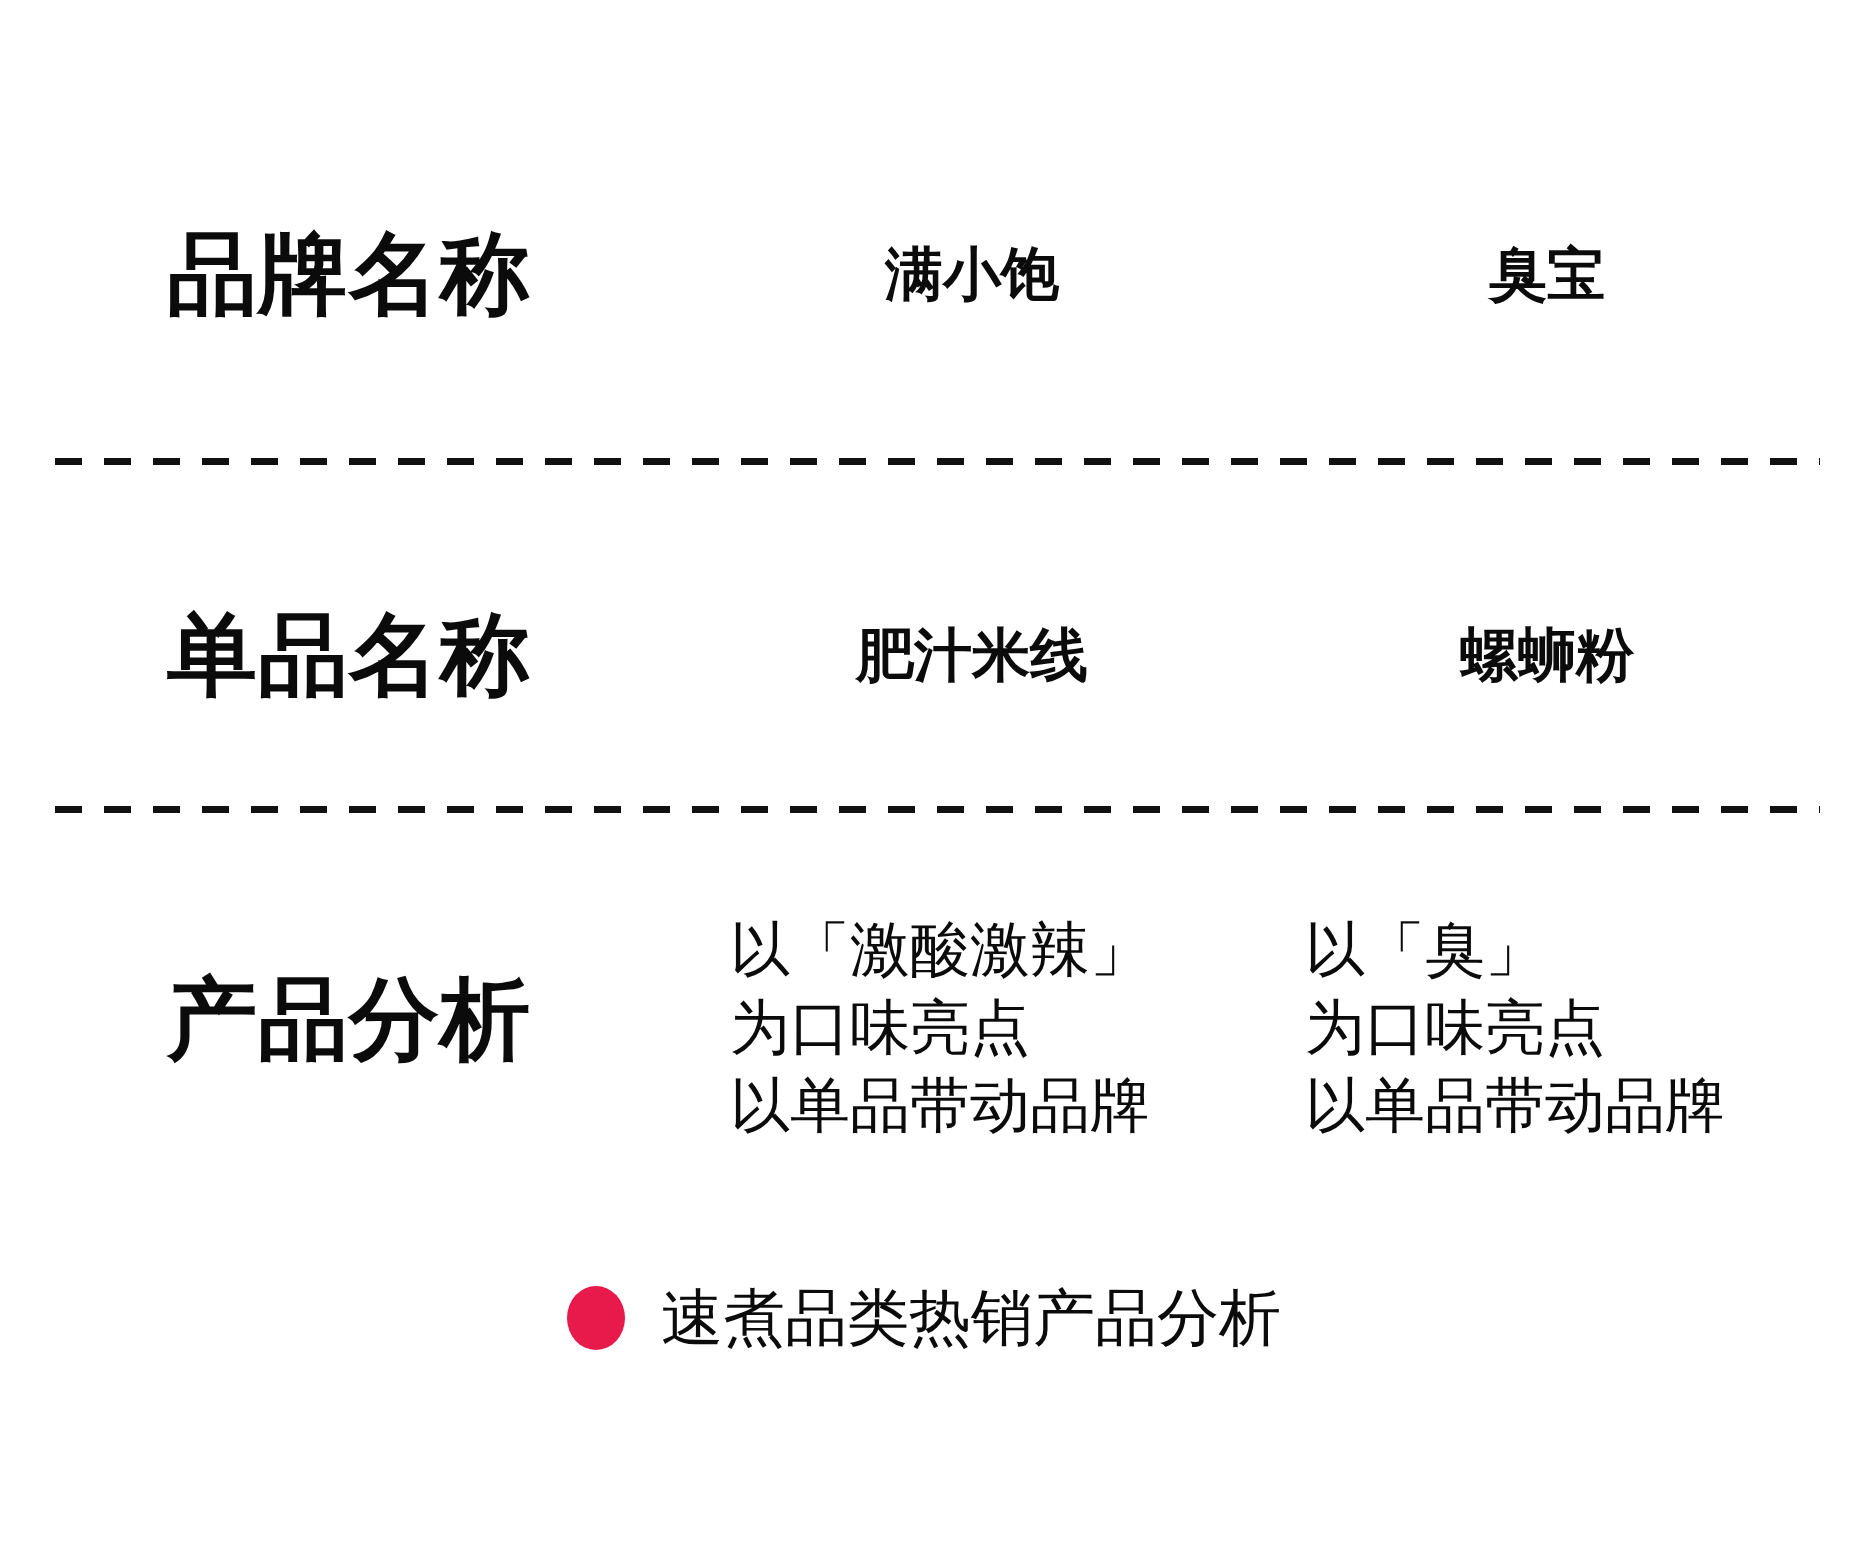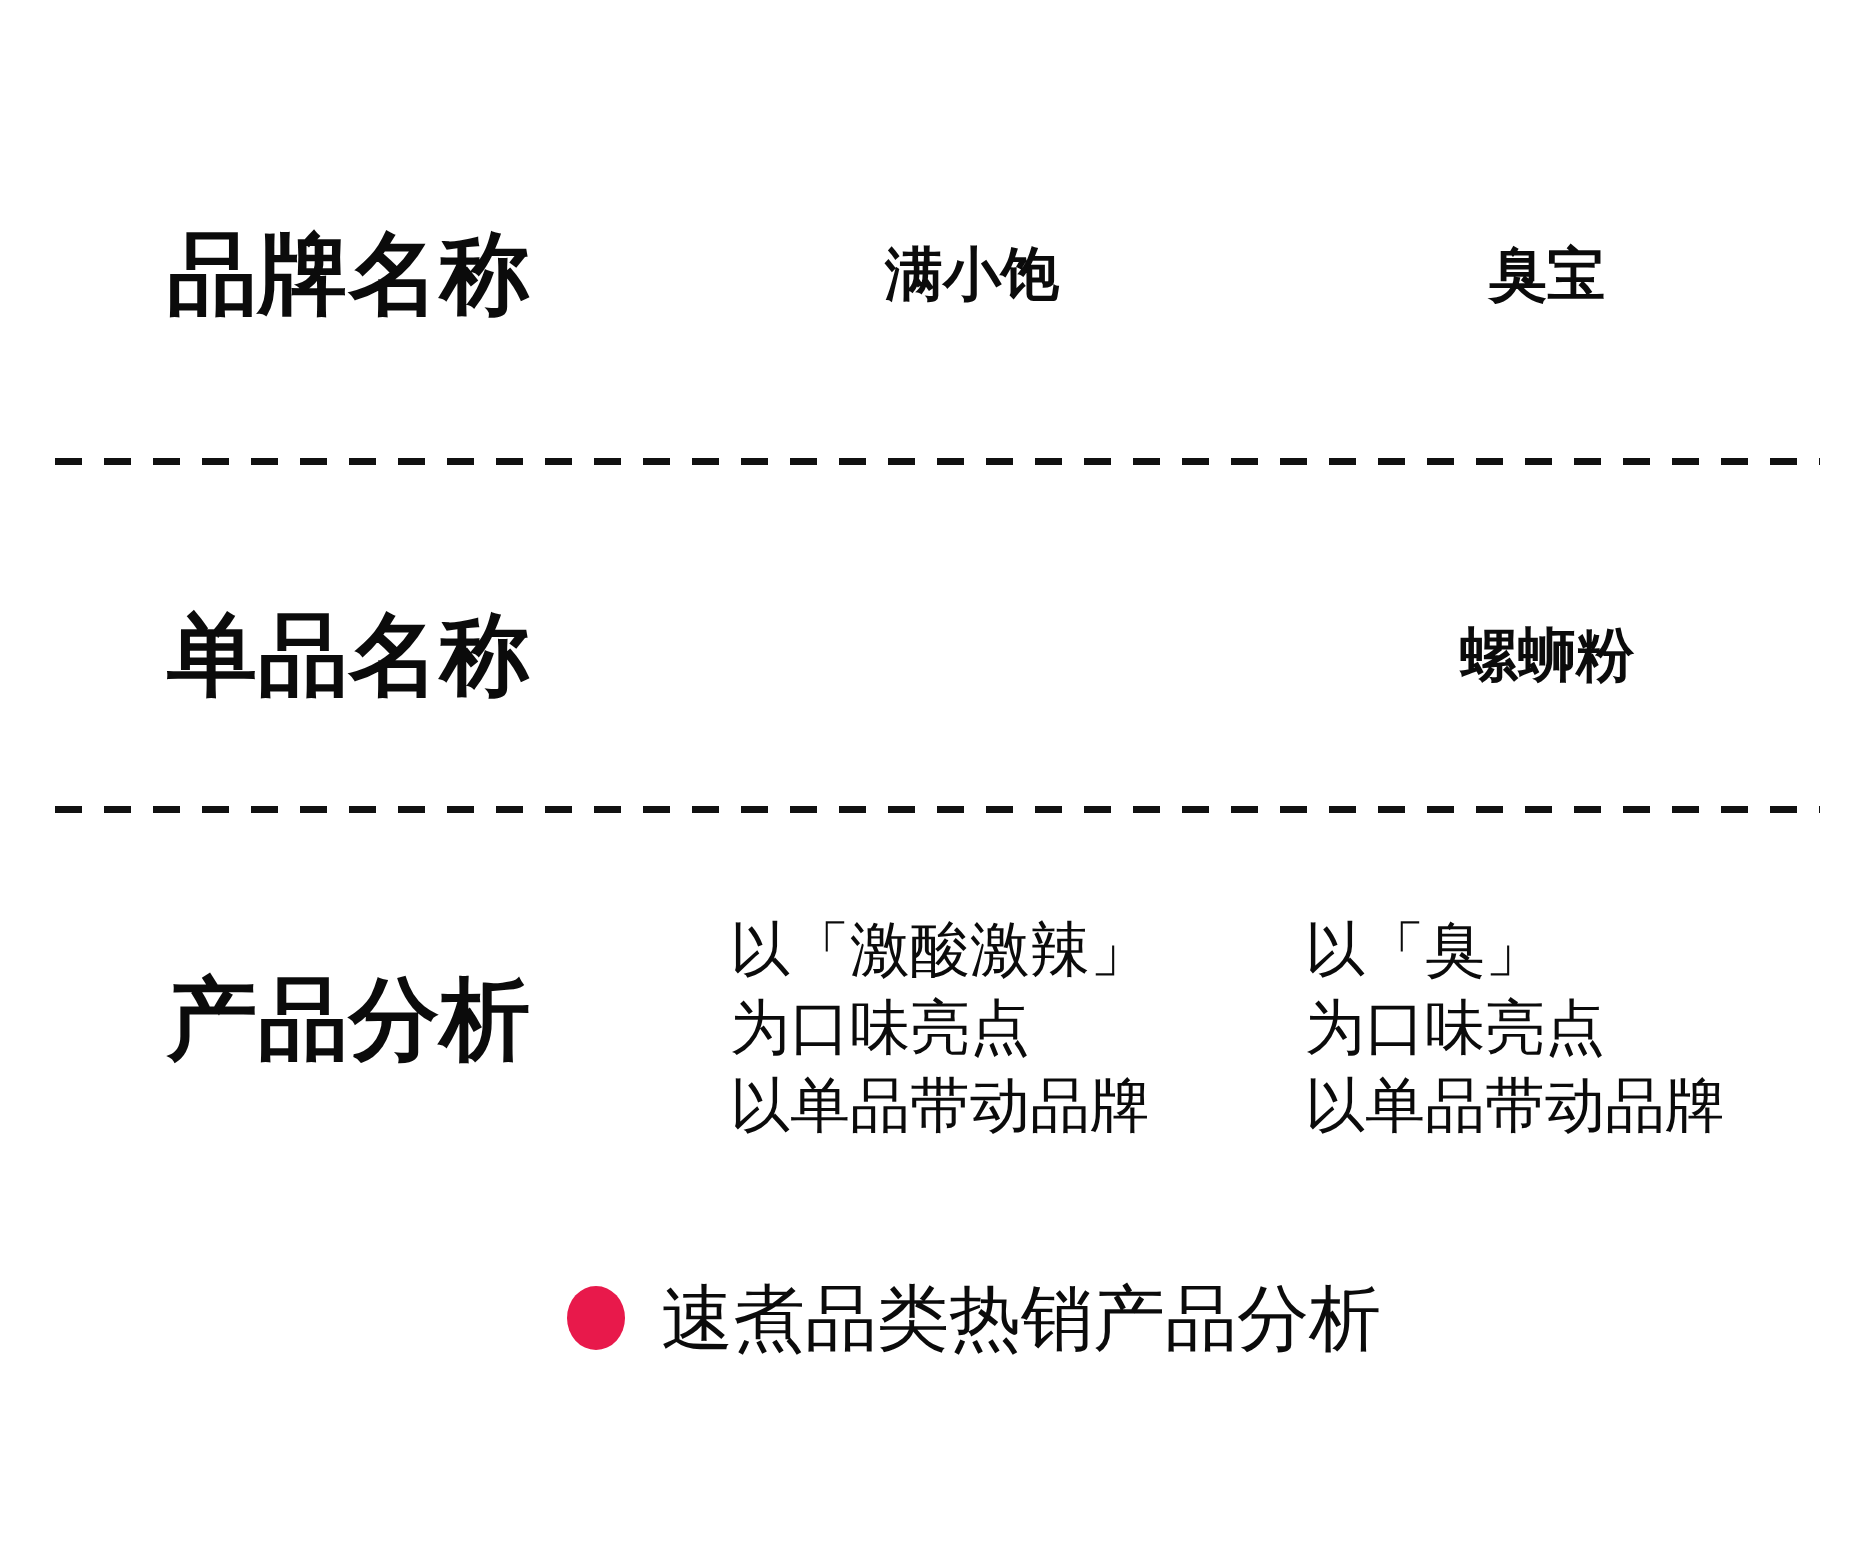--- a/index.html
+++ b/index.html
@@ -85,39 +85,40 @@
     gap: 36px;
   }
   .legend .dot {
     width: 58px;
     height: 64px;
     border-radius: 50%;
     background: var(--accent);
     flex: 0 0 auto;
   }
   .legend .caption {
-    font-size: 72px;
+    font-size: 62px;
     font-weight: 300;
     line-height: 70px;
     white-space: nowrap;
     color: var(--text);
   }
 </style>
 </head>
 <body>
 
 <div class="canvas">
 
   <div class="cell label row1">品牌名称</div>
   <div class="cell value col-a row1">满小饱</div>
   <div class="cell value col-b row1">臭宝</div>
 
   <div class="divider d1"></div>
 
   <div class="cell label row2">单品名称</div>
+  <div class="cell value col-a row2">肥汁米线</div>
   <div class="cell value col-b row2">螺蛳粉</div>
 
   <div class="divider d2"></div>
 
   <div class="cell label row3-label">产品分析</div>
 
   <div class="analysis col-a">
     <div>以「激酸激辣」</div>
     <div>为口味亮点</div>
     <div>以单品带动品牌</div>

